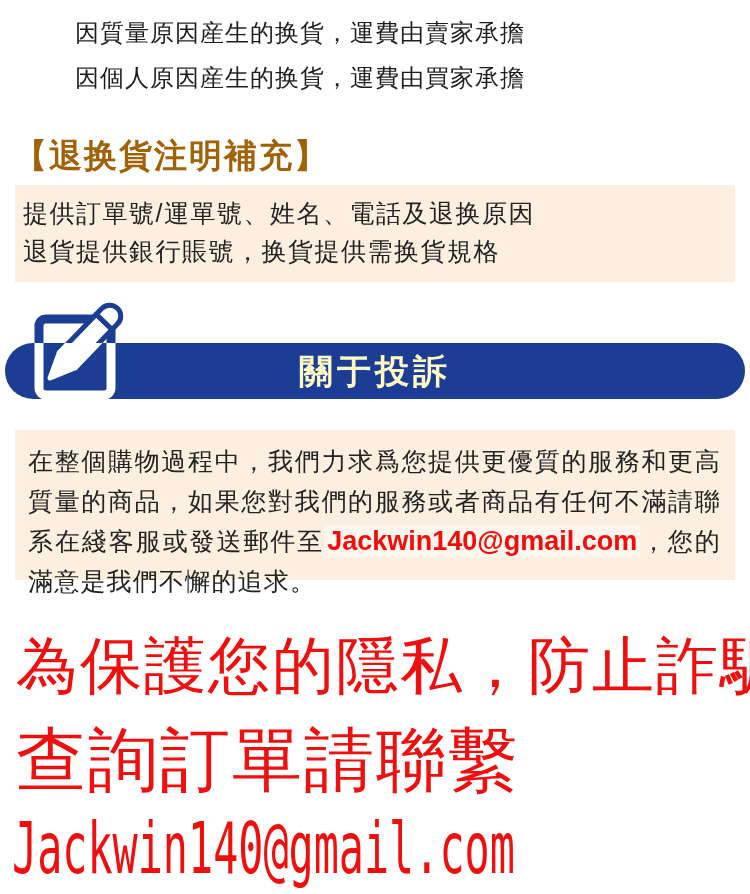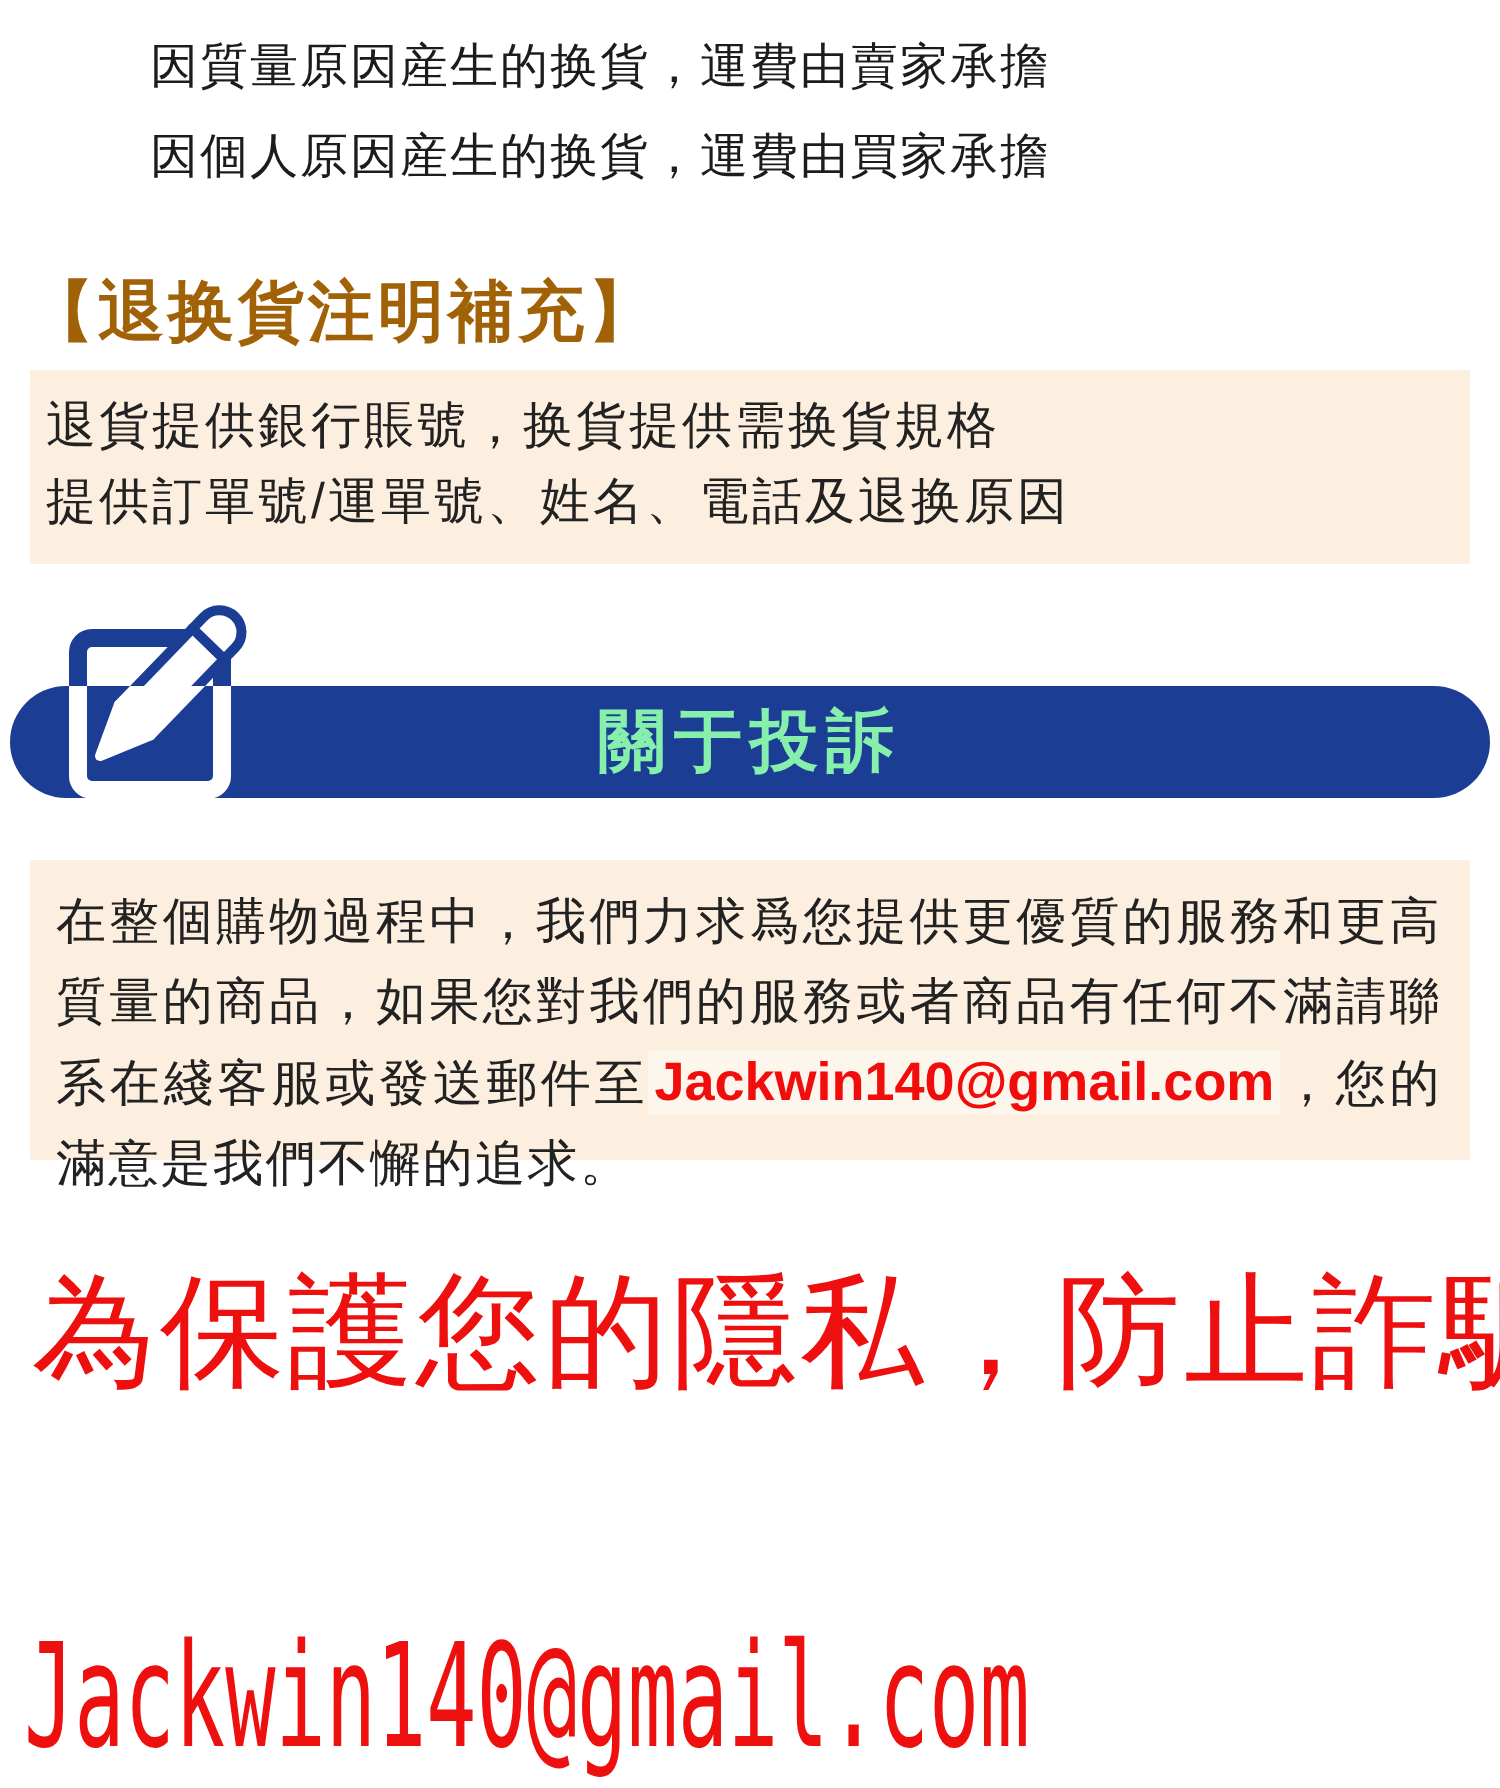--- a/index.html
+++ b/index.html
@@ -39,21 +39,21 @@
   }
 
   
   .banner{
     position:absolute;left:5px;top:343px;width:740px;height:56px;
     background:#1b3e94;border-radius:28px;
   }
   .banner-title{
     position:absolute;left:0;right:0;top:0;height:56px;
     text-align:center;line-height:56px;
-    font-size:34px;font-weight:bold;letter-spacing:4px;color:#86efac;
+    font-size:34px;font-weight:bold;letter-spacing:4px;color:#fef9c3;
     white-space:nowrap;
   }
   .note-icon{position:absolute;left:30px;top:298px;}
 
   
   .box-complaint{top:430px;height:150px;padding:11px 14px 0 13px;}
   .box-complaint .para{
     font-size:25px;line-height:40px;letter-spacing:1.2px;
     color:#222;text-align:justify;
   }
@@ -80,22 +80,22 @@
 <body>
 
 <div class="page">
 
   <div class="policy-line l1">因質量原因産生的换貨，運費由賣家承擔</div>
   <div class="policy-line l2">因個人原因産生的换貨，運費由買家承擔</div>
 
   <div class="section-heading">【退换貨注明補充】</div>
 
   <div class="cream-box box-return">
+    <div class="line">提供訂單號/運單號、姓名、電話及退换原因</div>
     <div class="line">退貨提供銀行賬號，换貨提供需换貨規格</div>
-    <div class="line">提供訂單號/運單號、姓名、電話及退换原因</div>
   </div>
 
   <div class="banner">
     <div class="banner-title">關于投訴</div>
   </div>
 
   <svg class="note-icon" width="100" height="105" viewBox="0 0 100 105" aria-hidden="true">
     <defs>
       <clipPath id="clipTop">
           <rect x="0" y="0" width="100" height="45"></rect>
@@ -118,15 +118,16 @@
     <g clip-path="url(#clipBot)" stroke="#ffffff">
         <use href="#noteArt"></use>
       </g>
   </svg>
 
   <div class="cream-box box-complaint">
     <div class="para"><span>在整個購物過程中，我們力求爲您提供更優質的服務和更高質量的商品，如果您對我們的服務或者商品有任何不滿請聯系在綫客服或發送郵件至</span><span class="email-inline">Jackwin140@gmail.com</span><span>，您的滿意是我們不懈的追求。</span></div>
   </div>
 
   <div class="red-line red-l1">為保護您的隱私，防止詐騙</div>
+  <div class="red-line red-l2">查詢訂單請聯繫</div>
   <div class="red-line red-email">Jackwin140@gmail.com</div>
 
 </div>
 
 </body></html>

